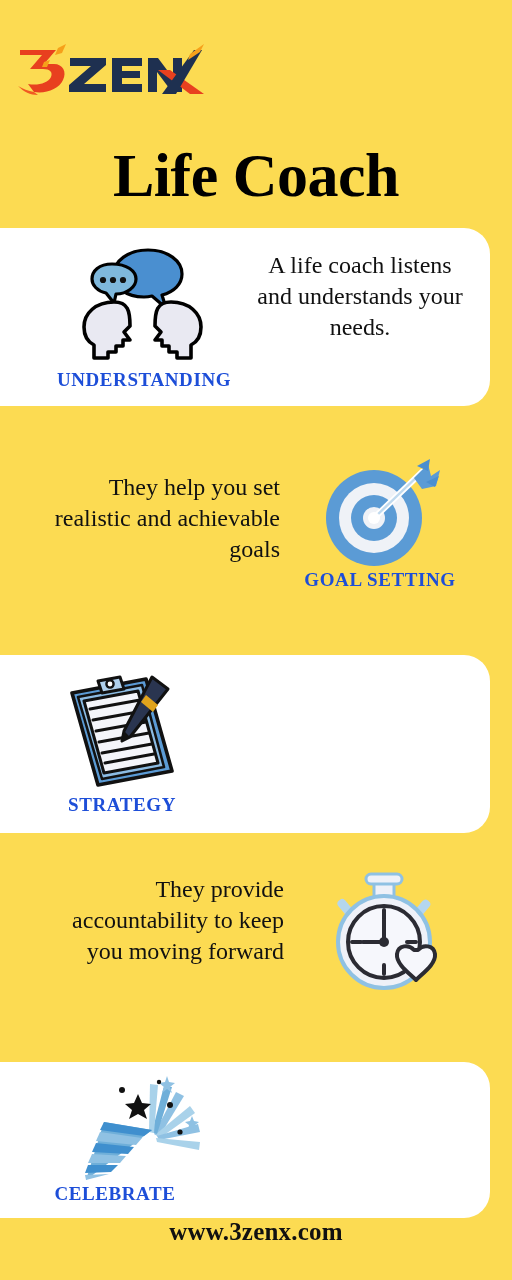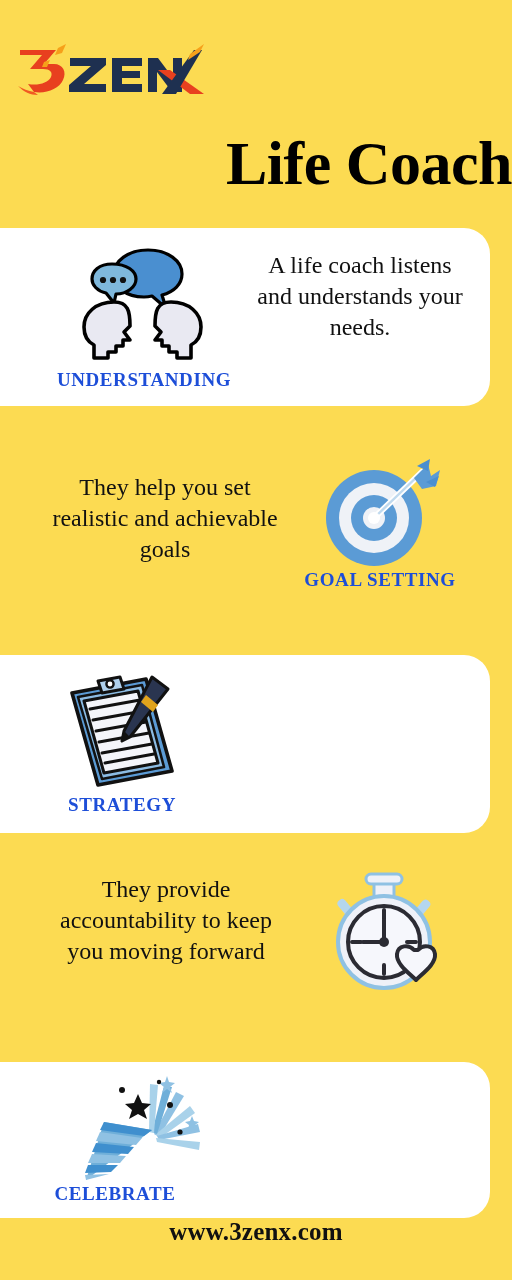--- a/index.html
+++ b/index.html
@@ -10,22 +10,22 @@
     position:relative;
     overflow:hidden;
   }
 
   
   .header { position:absolute; top:0; left:0; width:512px; height:225px; }
 
   .logo { position:absolute; left:14px; top:42px; width:190px; height:58px; }
 
   .title {
-    position:absolute; left:0; top:132px; width:512px;
-    text-align:right;
+    position:absolute; left:0; top:144px; width:512px;
+    text-align:center;
     font-family:"Liberation Serif", serif;
     font-weight:700;
     font-size:62px;
     line-height:62px;
     color:#000;
     letter-spacing:-0.5px;
   }
 
   
   .band { position:absolute; left:0; width:512px; }
@@ -58,21 +58,21 @@
 
   .body-text {
     position:absolute;
     font-family:"Liberation Serif", serif;
     font-weight:400;
     font-size:24px;
     line-height:31px;
     color:#111;
   }
   .ta-right { text-align:center; }
-  .ta-left  { text-align:center;font-family:Liberation Serif, serif; }
+  .ta-left  { text-align:right;font-family:Liberation Serif, serif; }
 
   
   .footer {
     position:absolute; left:0; top:1218px; width:512px;
     text-align:center;
     font-family:"Liberation Serif", serif;
     font-weight:700;
     font-size:25px;
     color:#111;
     letter-spacing:0.2px;

